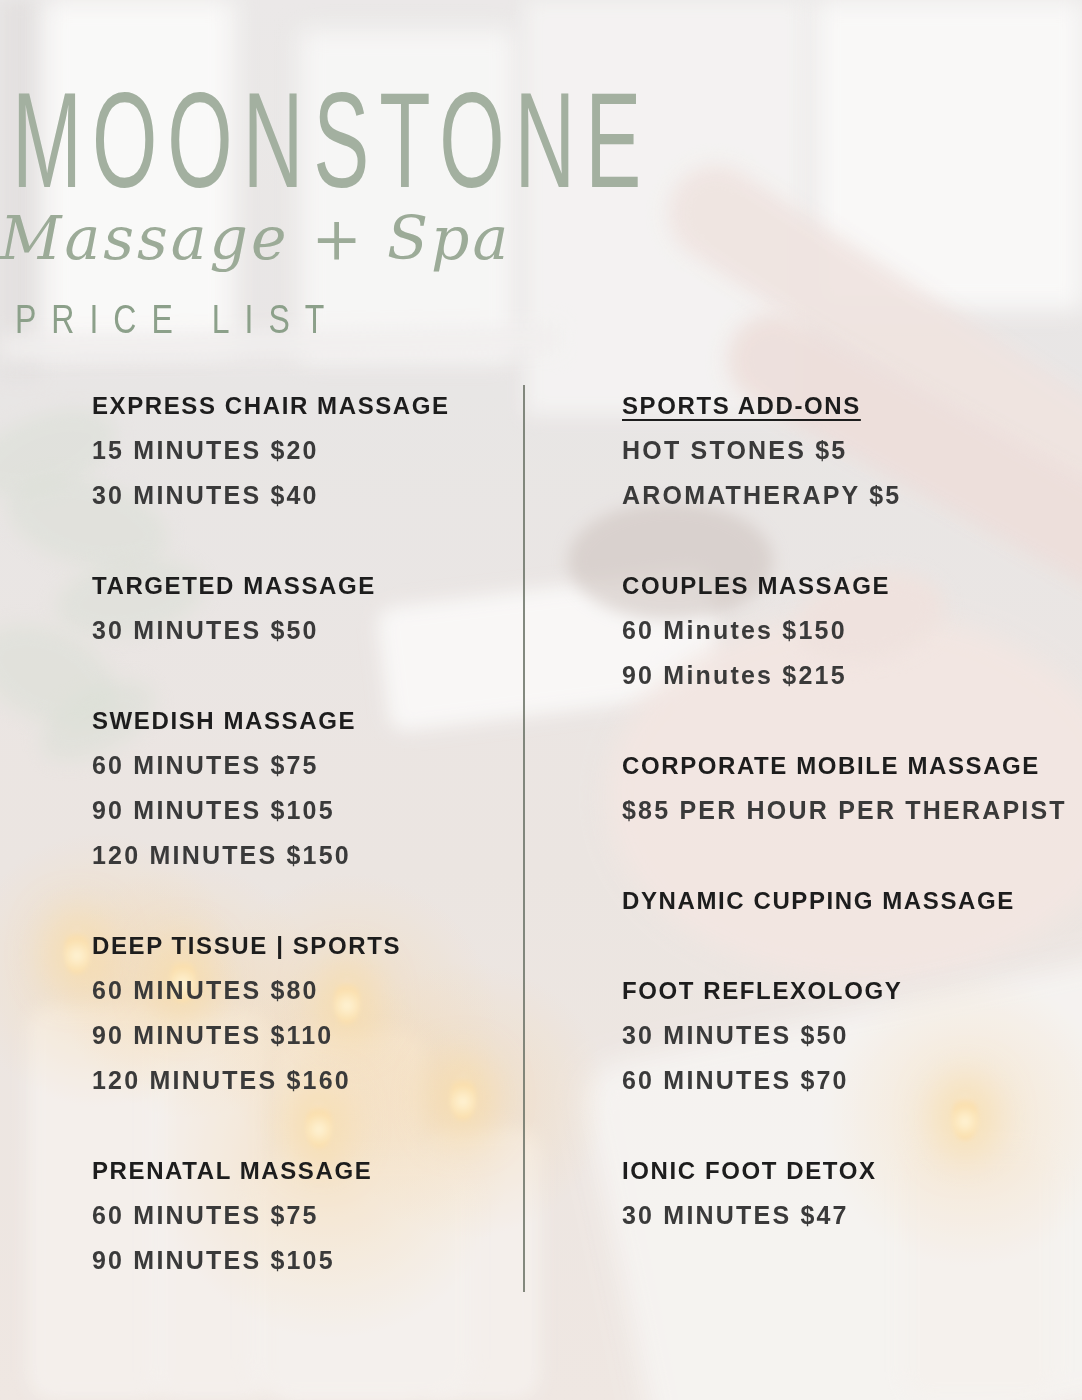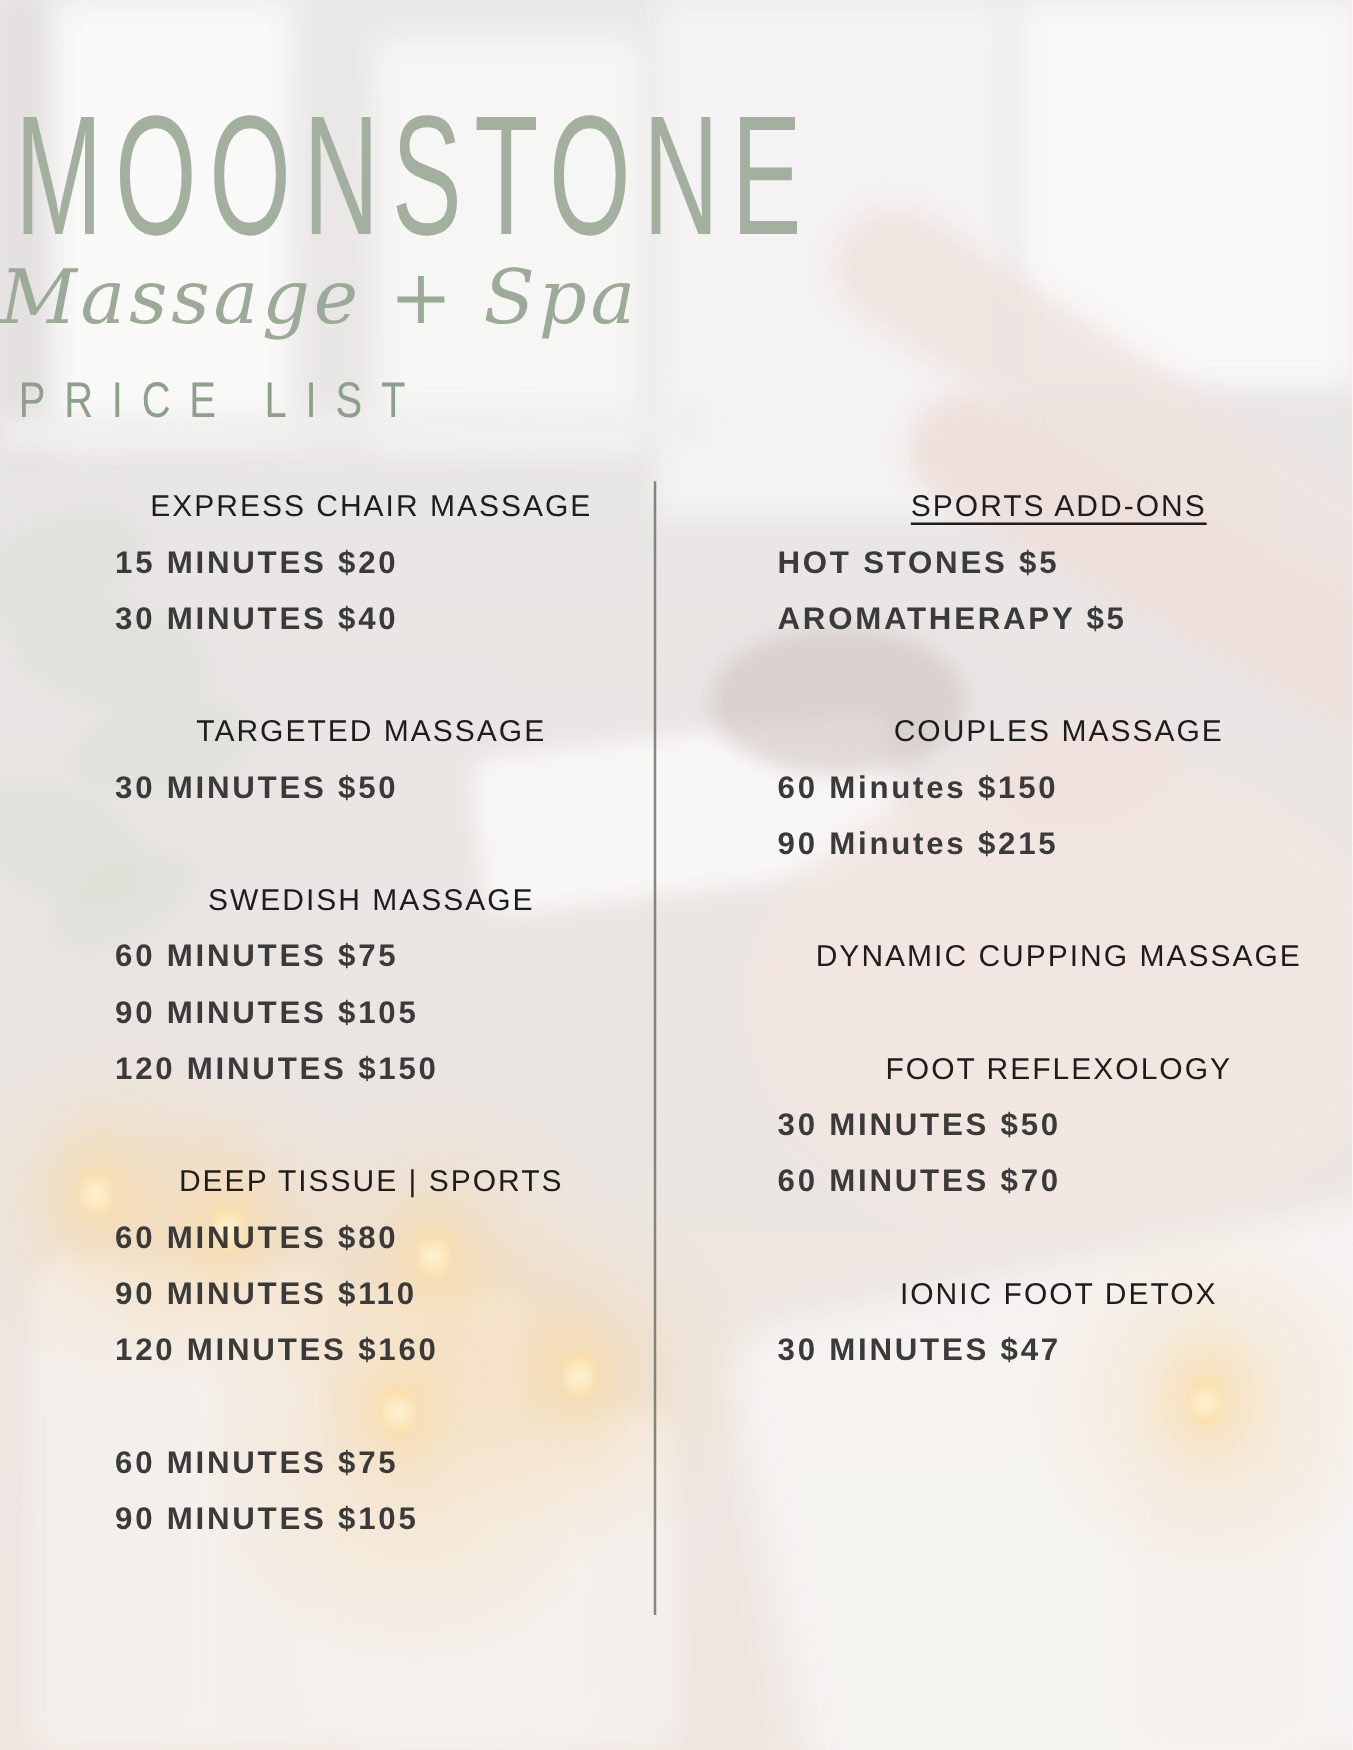--- a/index.html
+++ b/index.html
@@ -50,21 +50,21 @@
   .brand span{display:inline-block;transform:scaleY(1.62);transform-origin:center top;}
   .script{position:absolute;top:206px;left:0;width:100%;font-family:"DejaVu Serif",serif;font-style:italic;font-size:60px;line-height:64px;letter-spacing:3px;color:#9cab98;}
   .subtitle{position:absolute;top:292px;left:0;width:100%;font-size:32px;line-height:44px;letter-spacing:15px;padding-left:15px;box-sizing:border-box;color:#8ca08a;}
   .subtitle span{display:inline-block;transform:scaleY(1.25);transform-origin:center top;}
   
   .divider{position:absolute;left:523px;top:385px;width:2px;height:907px;background:#6f766a;opacity:.85;}
   .col{position:absolute;top:383px;}
   .col-left{left:92px;width:410px;}
   .col-right{left:622px;width:450px;}
   .svc{margin:0 0 45px 0;}
-  .svc h3{margin:0;font-size:24px;font-weight:400;letter-spacing:1.6px;line-height:45px;color:#1d1d1d;text-align:center;}
+  .svc h3{margin:0;font-size:24px;font-weight:700;letter-spacing:1.6px;line-height:45px;color:#1d1d1d;}
   .svc h3.underlined{text-decoration:underline;text-decoration-thickness:2px;text-underline-offset:5px;}
   .svc p{margin:0;font-size:25px;font-weight:700;letter-spacing:2.2px;line-height:45px;color:#3a3a3a;}
 </style>
 </head>
 <body>
 
 <div class="poster">
 
   <div class="bg">
     <div class="layer frame-left"></div>
@@ -134,35 +134,40 @@
       <p>90 MINUTES $105</p>
       <p>120 MINUTES $150</p>
     </div>
     <div class="svc">
       <h3>DEEP TISSUE | SPORTS</h3>
       <p>60 MINUTES $80</p>
       <p>90 MINUTES $110</p>
       <p>120 MINUTES $160</p>
     </div>
     <div class="svc">
+      <h3>PRENATAL MASSAGE</h3>
       <p>60 MINUTES $75</p>
       <p>90 MINUTES $105</p>
     </div>
   </div>
 
   <div class="col col-right">
     <div class="svc">
       <h3 class="underlined">SPORTS ADD-ONS</h3>
       <p>HOT STONES $5</p>
       <p>AROMATHERAPY $5</p>
     </div>
     <div class="svc">
       <h3>COUPLES MASSAGE</h3>
       <p>60 Minutes $150</p>
       <p>90 Minutes $215</p>
+    </div>
+    <div class="svc">
+      <h3>CORPORATE MOBILE MASSAGE</h3>
+      <p>$85 PER HOUR PER THERAPIST</p>
     </div>
     <div class="svc">
       <h3>DYNAMIC CUPPING MASSAGE</h3>
     </div>
     <div class="svc">
       <h3>FOOT REFLEXOLOGY</h3>
       <p>30 MINUTES $50</p>
       <p>60 MINUTES $70</p>
     </div>
     <div class="svc">

